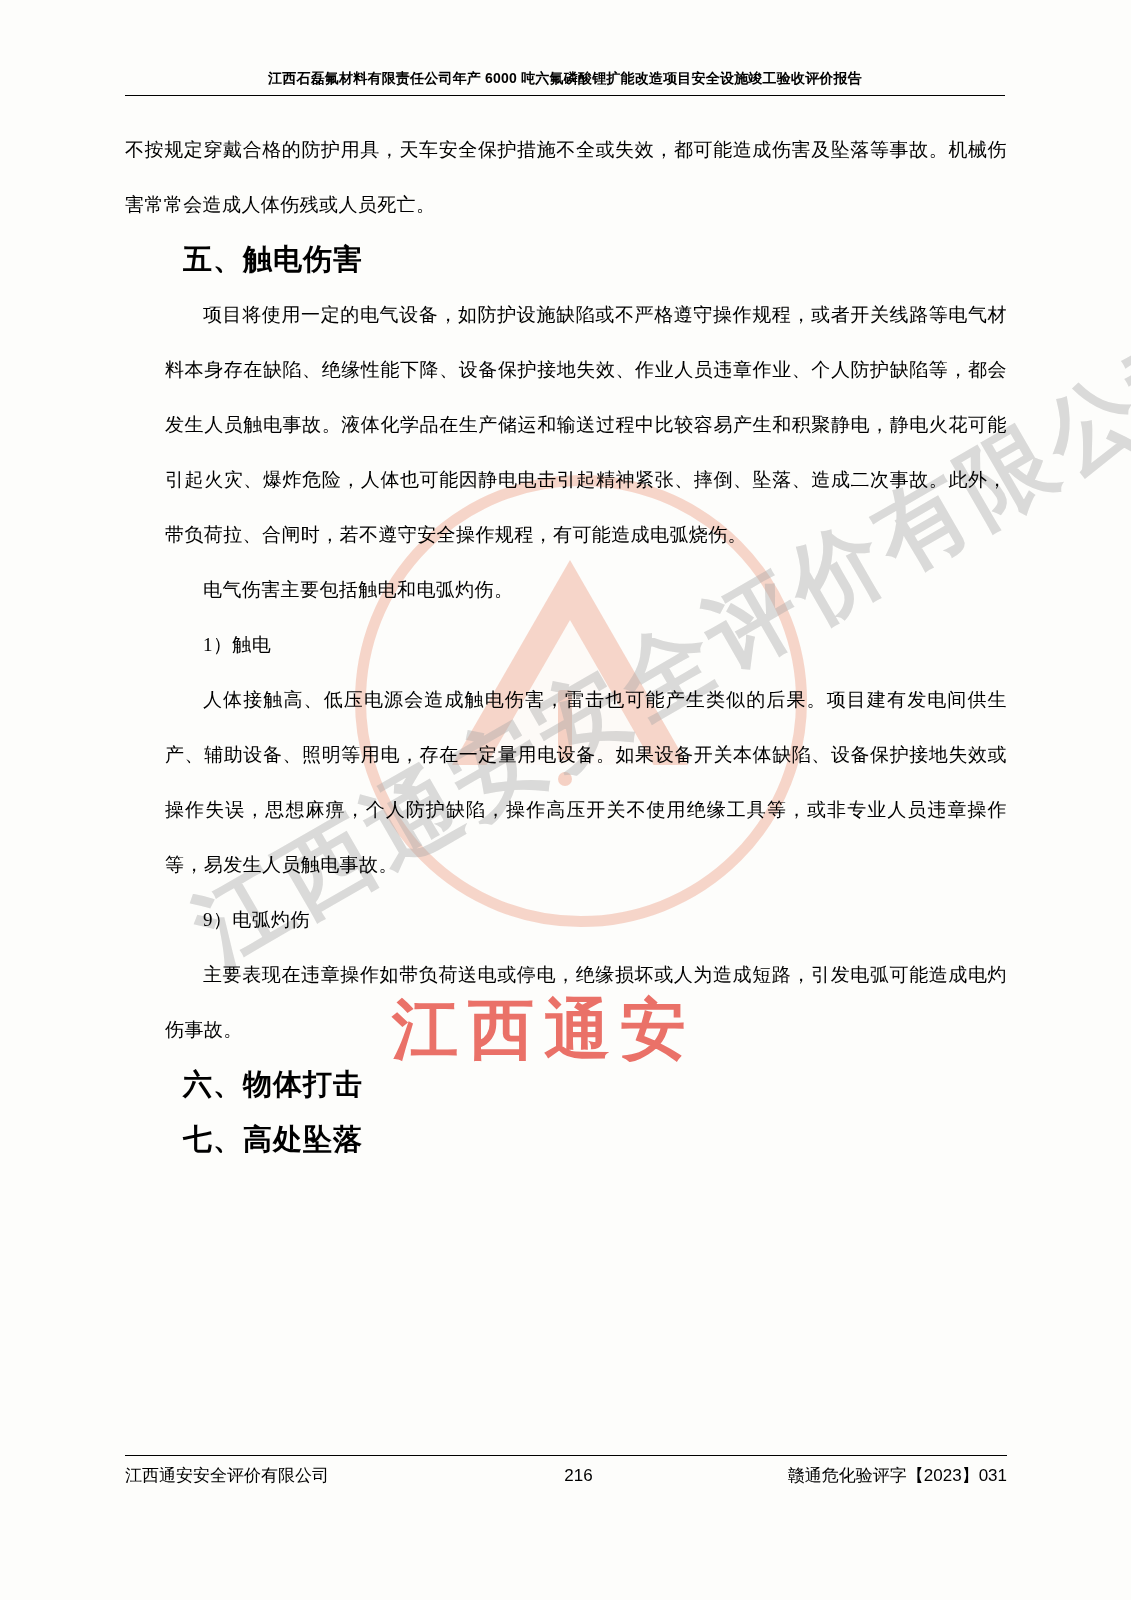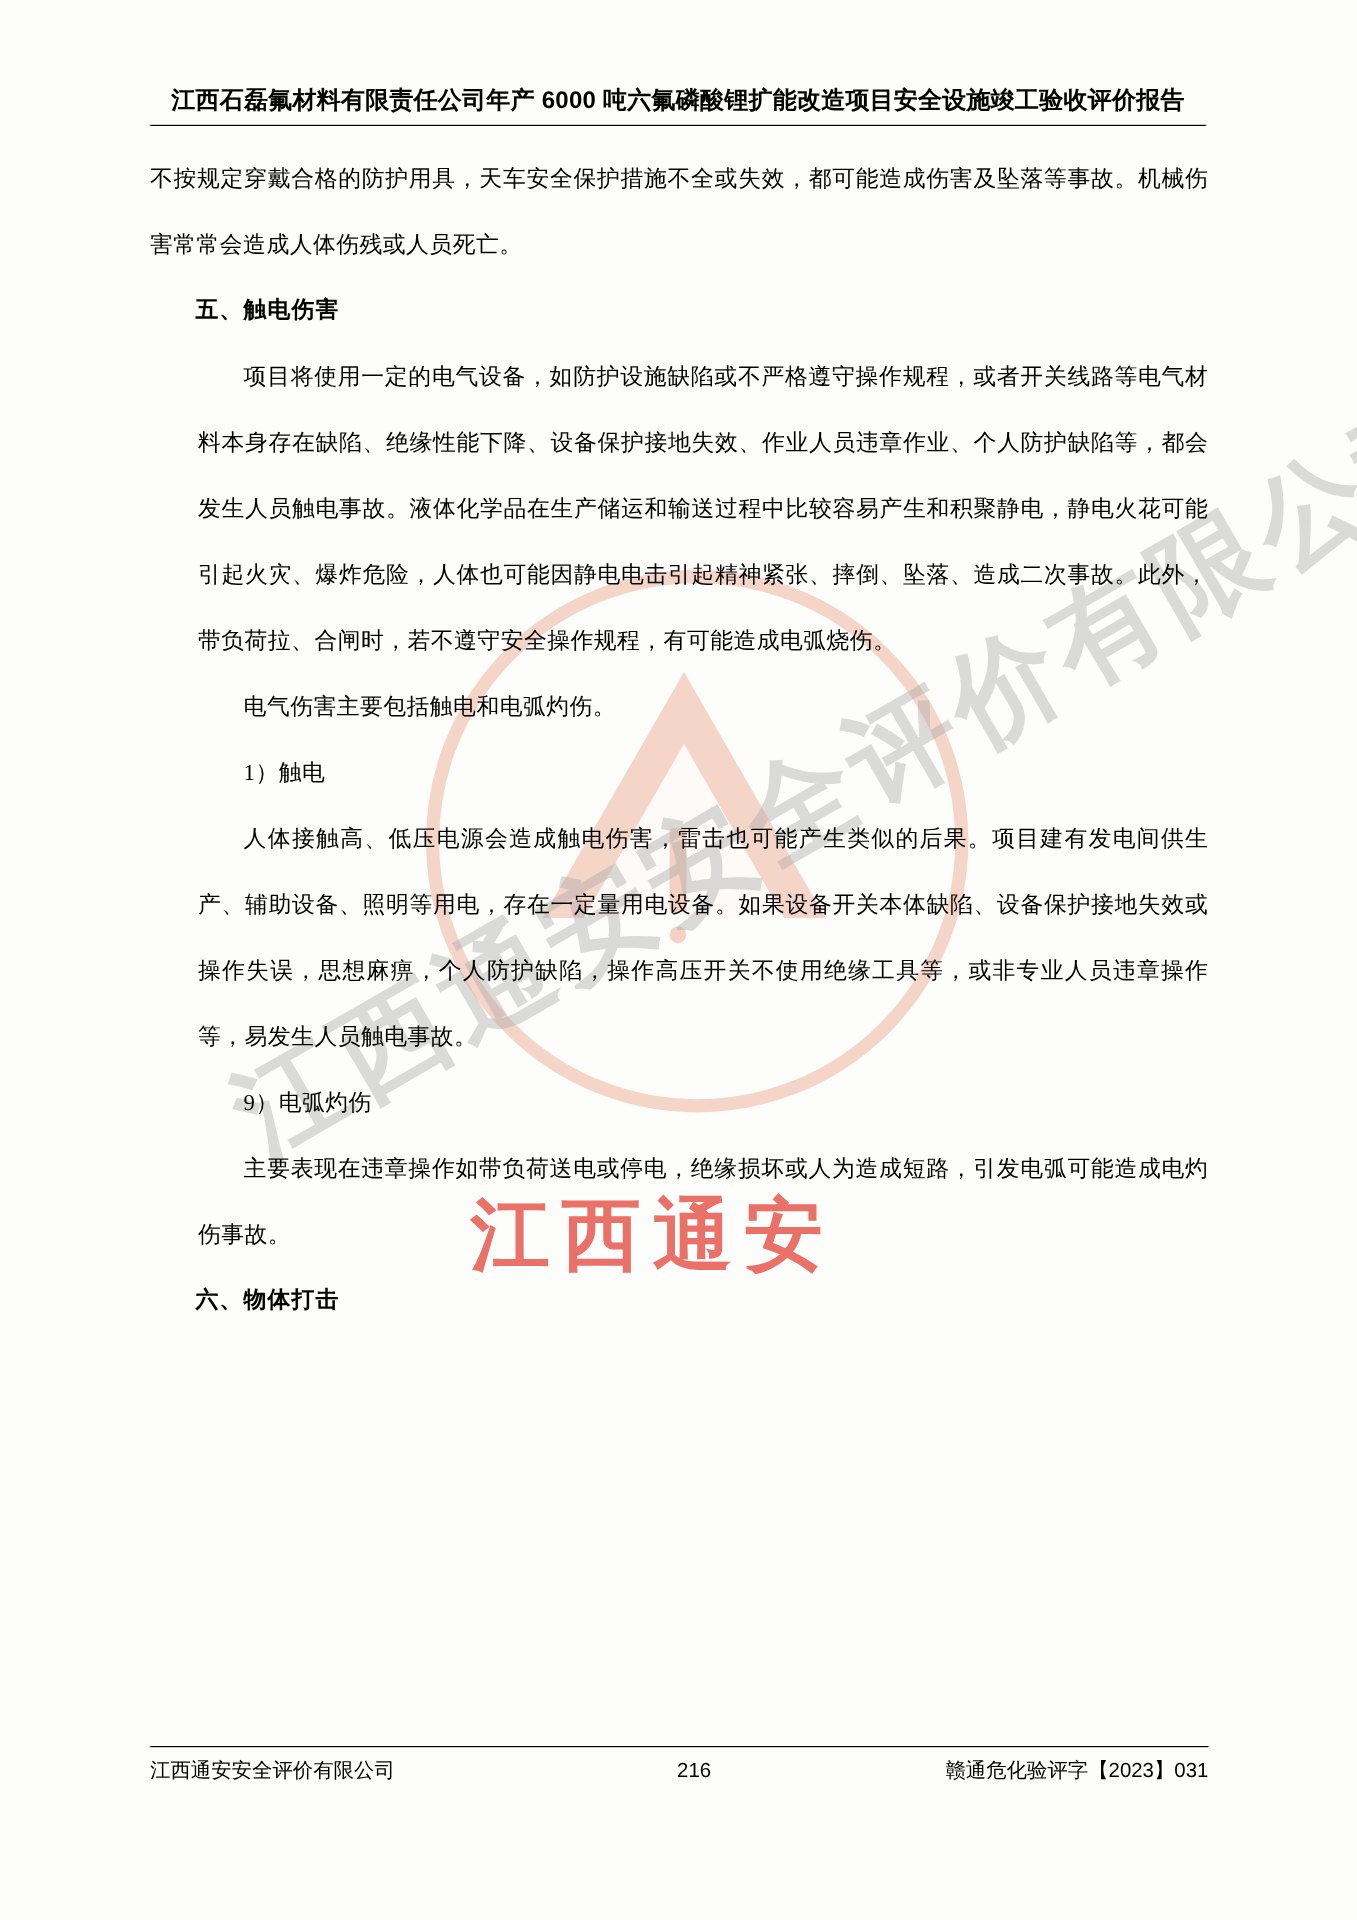--- a/index.html
+++ b/index.html
@@ -106,21 +106,21 @@
 
   
   .header {
     position: absolute;
     left: 125px;
     top: 70px;
     width: 880px;
     z-index: 3;
   }
   .header-title {
-    font-size: 20px;
+    font-size: 14px;
     font-weight: bold;
     letter-spacing: 0.2px;
     text-align: center;
     white-space: nowrap;
     font-family: "Liberation Sans", sans-serif;
   }
   .header-rule {
     margin-top: 7px;
     border-bottom: 1.6px solid #000;
   }
@@ -136,27 +136,27 @@
   .para {
     font-size: 19px;
     line-height: 55px;
     text-align: justify;
     text-justify: inter-ideograph;
     margin: 0 0 0 0;
     letter-spacing: 0.4px;
   }
   .indent { text-indent: 2em; margin-left: 40px; }
   .heading {
-    font-size: 19px;
+    font-size: 29px;
     line-height: 55px;
     font-weight: bold;
     text-indent: 2em;
     margin: 0;
     letter-spacing: 1px;
-    font-family: Liberation Mono, monospace;
+    font-family: Liberation Sans, sans-serif;
   }
 
   
   .footer {
     position: absolute;
     left: 125px;
     top: 1455px;
     width: 882px;
     z-index: 3;
   }
@@ -198,20 +198,21 @@
   <div class="content">
     <p class="para">不按规定穿戴合格的防护用具，天车安全保护措施不全或失效，都可能造成伤害及坠落等事故。机械伤害常常会造成人体伤残或人员死亡。</p>
     <p class="heading">五、触电伤害</p>
     <p class="para indent">项目将使用一定的电气设备，如防护设施缺陷或不严格遵守操作规程，或者开关线路等电气材料本身存在缺陷、绝缘性能下降、设备保护接地失效、作业人员违章作业、个人防护缺陷等，都会发生人员触电事故。液体化学品在生产储运和输送过程中比较容易产生和积聚静电，静电火花可能引起火灾、爆炸危险，人体也可能因静电电击引起精神紧张、摔倒、坠落、造成二次事故。此外，带负荷拉、合闸时，若不遵守安全操作规程，有可能造成电弧烧伤。</p>
     <p class="para indent">电气伤害主要包括触电和电弧灼伤。</p>
     <p class="para indent">1）触电</p>
     <p class="para indent">人体接触高、低压电源会造成触电伤害，雷击也可能产生类似的后果。项目建有发电间供生产、辅助设备、照明等用电，存在一定量用电设备。如果设备开关本体缺陷、设备保护接地失效或操作失误，思想麻痹，个人防护缺陷，操作高压开关不使用绝缘工具等，或非专业人员违章操作等，易发生人员触电事故。</p>
     <p class="para indent">9）电弧灼伤</p>
     <p class="para indent">主要表现在违章操作如带负荷送电或停电，绝缘损坏或人为造成短路，引发电弧可能造成电灼伤事故。</p>
     <p class="heading">六、物体打击</p>
+    <p class="heading">七、高处坠落</p>
   </div>
 
   <div class="footer">
     <div class="footer-rule"></div>
     <div class="footer-row">
       <span>江西通安安全评价有限公司</span>
       <span class="footer-center">216</span>
       <span>赣通危化验评字【2023】031</span>
     </div>
   </div>

